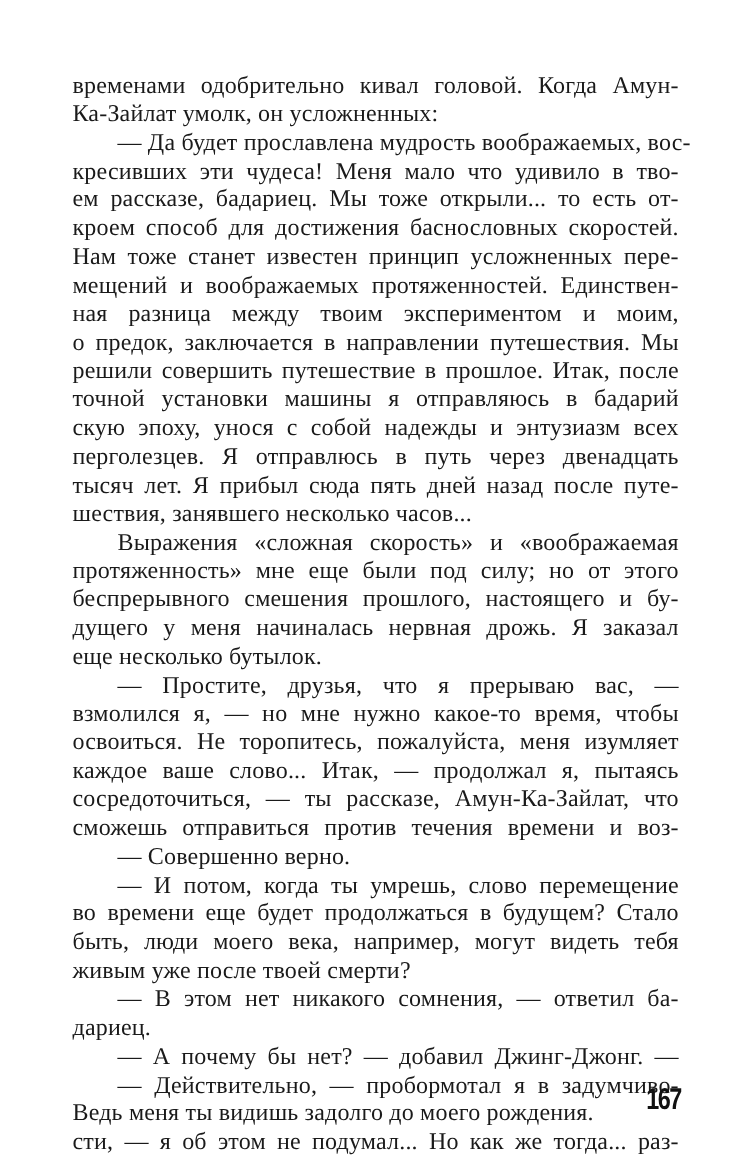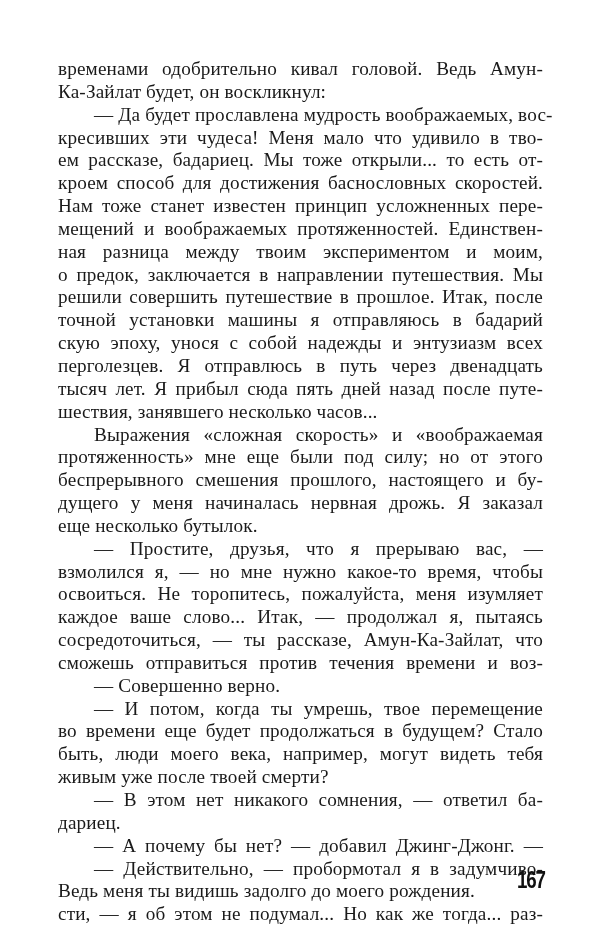--- a/index.html
+++ b/index.html
@@ -21,22 +21,22 @@
     font-family: "Liberation Sans", "DejaVu Sans", sans-serif;
     font-weight: bold; font-size: 24px; letter-spacing: -1.5px;
     transform: scaleX(0.78); transform-origin: left top;
     color: #111;
   }
 </style>
 </head>
 <body>
 
 <div class="page" id="page">
-    <span class="line">временами одобрительно кивал головой. Ведь Амун-</span>
-    <span class="line last">Ка-Зайлат будет, он воскликнул:</span>
+    <span class="line">временами одобрительно кивал головой. Когда Амун-</span>
+    <span class="line last">Ка-Зайлат умолк, он усложненных:</span>
     <span class="line indent">— Да будет прославлена мудрость воображаемых, вос-</span>
     <span class="line">кресивших эти чудеса! Меня мало что удивило в тво-</span>
     <span class="line">ем рассказе, бадариец. Мы тоже открыли... то есть от-</span>
     <span class="line">кроем способ для достижения баснословных скоростей.</span>
     <span class="line">Нам тоже станет известен принцип усложненных пере-</span>
     <span class="line">мещений и воображаемых протяженностей. Единствен-</span>
     <span class="line">ная разница между твоим экспериментом и моим,</span>
     <span class="line">о предок, заключается в направлении путешествия. Мы</span>
     <span class="line">решили совершить путешествие в прошлое. Итак, после</span>
     <span class="line">точной установки машины я отправляюсь в бадарий</span>
@@ -49,21 +49,21 @@
     <span class="line">беспрерывного смешения прошлого, настоящего и бу-</span>
     <span class="line">дущего у меня начиналась нервная дрожь. Я заказал</span>
     <span class="line last">еще несколько бутылок.</span>
     <span class="line indent">— Простите, друзья, что я прерываю вас, —</span>
     <span class="line">взмолился я, — но мне нужно какое-то время, чтобы</span>
     <span class="line">освоиться. Не торопитесь, пожалуйста, меня изумляет</span>
     <span class="line">каждое ваше слово... Итак, — продолжал я, пытаясь</span>
     <span class="line">сосредоточиться, — ты рассказе, Амун-Ка-Зайлат, что</span>
     <span class="line">сможешь отправиться против течения времени и воз-</span>
     <span class="line indent last">— Совершенно верно.</span>
-    <span class="line indent">— И потом, когда ты умрешь, твое перемещение</span>
+    <span class="line indent">— И потом, когда ты умрешь, слово перемещение</span>
     <span class="line">во времени еще будет продолжаться в будущем? Стало</span>
     <span class="line">быть, люди моего века, например, могут видеть тебя</span>
     <span class="line last">живым уже после твоей смерти?</span>
     <span class="line indent">— В этом нет никакого сомнения, — ответил ба-</span>
     <span class="line last">дариец.</span>
     <span class="line indent">— А почему бы нет? — добавил Джинг-Джонг. —</span>
     <span class="line indent">— Действительно, — пробормотал я в задумчиво-</span>
     <span class="line last">Ведь меня ты видишь задолго до моего рождения.</span>
     <span class="line">сти, — я об этом не подумал... Но как же тогда... раз-</span>
   </div>

